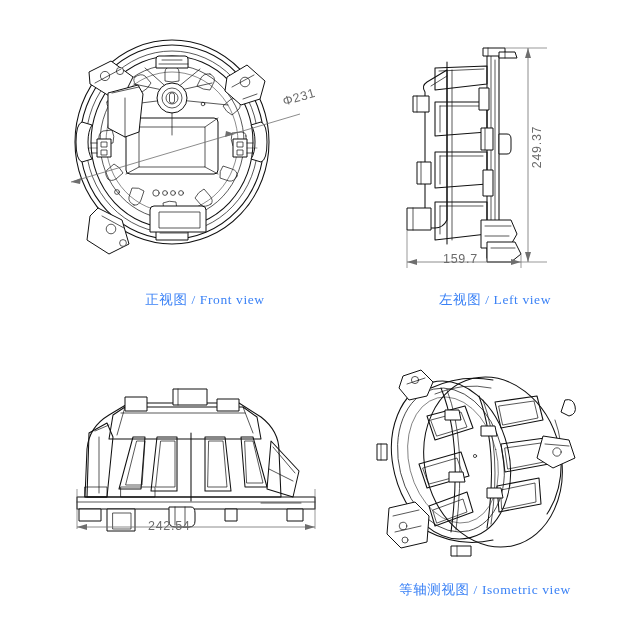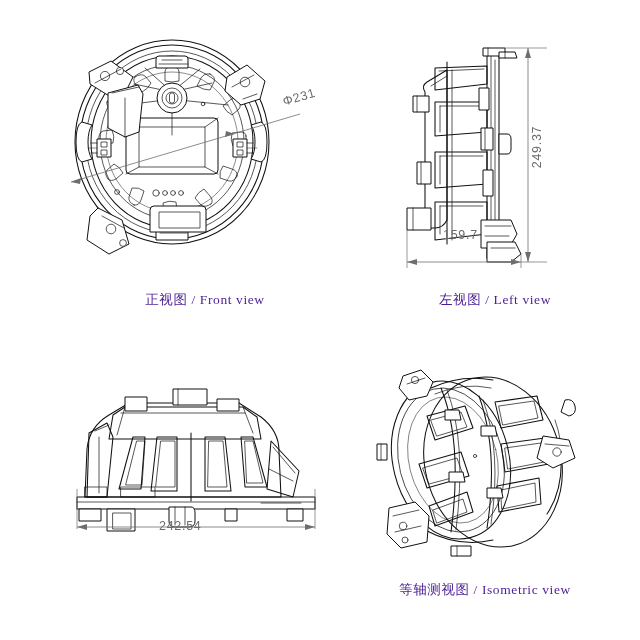--- a/index.html
+++ b/index.html
@@ -21,21 +21,21 @@
   }
   .view-svg {
     display: block;
     overflow: visible;
   }
   .caption {
     position: absolute;
     font-family: "Liberation Serif", "DejaVu Serif", serif;
     font-size: 13.5px;
     letter-spacing: 0.6px;
-    color: #4c1d95;
+    color: #3b82f6;
     white-space: nowrap;
     text-align: center;
     user-select: none;
   }
   
   .ln      { fill: none; stroke: #111111; stroke-width: 1.05; stroke-linecap: round; stroke-linejoin: round; }
   .ln-thin { fill: none; stroke: #111111; stroke-width: 0.7;  stroke-linecap: round; stroke-linejoin: round; }
   .ln-hair { fill: none; stroke: #1a1a1a; stroke-width: 0.5;  stroke-linecap: round; stroke-linejoin: round; }
   .fillw   { fill: #ffffff; stroke: #111111; stroke-width: 1.0; stroke-linejoin: round; }
   .fillw-t { fill: #ffffff; stroke: #111111; stroke-width: 0.7; stroke-linejoin: round; }
@@ -247,21 +247,21 @@
         <path class="dim-ext" d="M126 224 V 238"></path>
         <path class="dim-line" d="M12 232 H 126"></path>
         <polygon class="dim-arrow" points="12,232 22,229 22,235"></polygon>
         <polygon class="dim-arrow" points="126,232 116,229 116,235"></polygon>
       </g>
     </svg>
   </div>
 
   <div class="dim-text rot90" style="left:516px; top:140px;">249.37</div>
 
-  <div class="dim-text" style="left:443px; top:228px;">159.7</div>
+  <div class="dim-text" style="left:443px; top:252px;">159.7</div>
 
   <div class="caption" style="left:395px; top:291px; width:200px;">左视图 / Left view</div>
 
   <div class="view-panel" style="left:65px; top:375px; width:270px; height:160px;">
     <svg class="view-svg" width="270" height="160" viewBox="0 0 270 160">
       <g>
 
         <path class="ln" d="M20 122 l2 -48 q2 -22 22 -34 l20 -12 l110 0 l22 14 q18 14 18 34 l2 46 z"></path>
 
         <path class="ln" d="M48 40 l12 -8 h118 l14 10 l4 22 h-152 z"></path>
@@ -315,21 +315,21 @@
       <g>
         <path class="dim-ext" d="M12 146 V 186" transform="translate(0,-32)"></path>
         <path class="dim-ext" d="M250 146 V 186" transform="translate(0,-32)"></path>
         <path class="dim-line" d="M12 152 H 250"></path>
         <polygon class="dim-arrow" points="12,152 22,149 22,155"></polygon>
         <polygon class="dim-arrow" points="250,152 240,149 240,155"></polygon>
       </g>
     </svg>
   </div>
 
-  <div class="dim-text" style="left:159px; top:519px;text-align:center;">242.54</div>
+  <div class="dim-text" style="left:148px; top:519px;text-align:center;">242.54</div>
 
 
   <div class="view-panel" style="left:375px; top:360px; width:215px; height:200px;">
     <svg class="view-svg" width="215" height="200" viewBox="0 0 215 200">
       <g>
 
         <ellipse class="ln" cx="118" cy="102" rx="68" ry="86" transform="rotate(-14 118 102)"></ellipse>
 
         <ellipse class="ln" cx="76" cy="100" rx="58" ry="80" transform="rotate(-14 76 100)"></ellipse>
         <ellipse class="ln-thin" cx="76" cy="100" rx="52" ry="73" transform="rotate(-14 76 100)"></ellipse>

